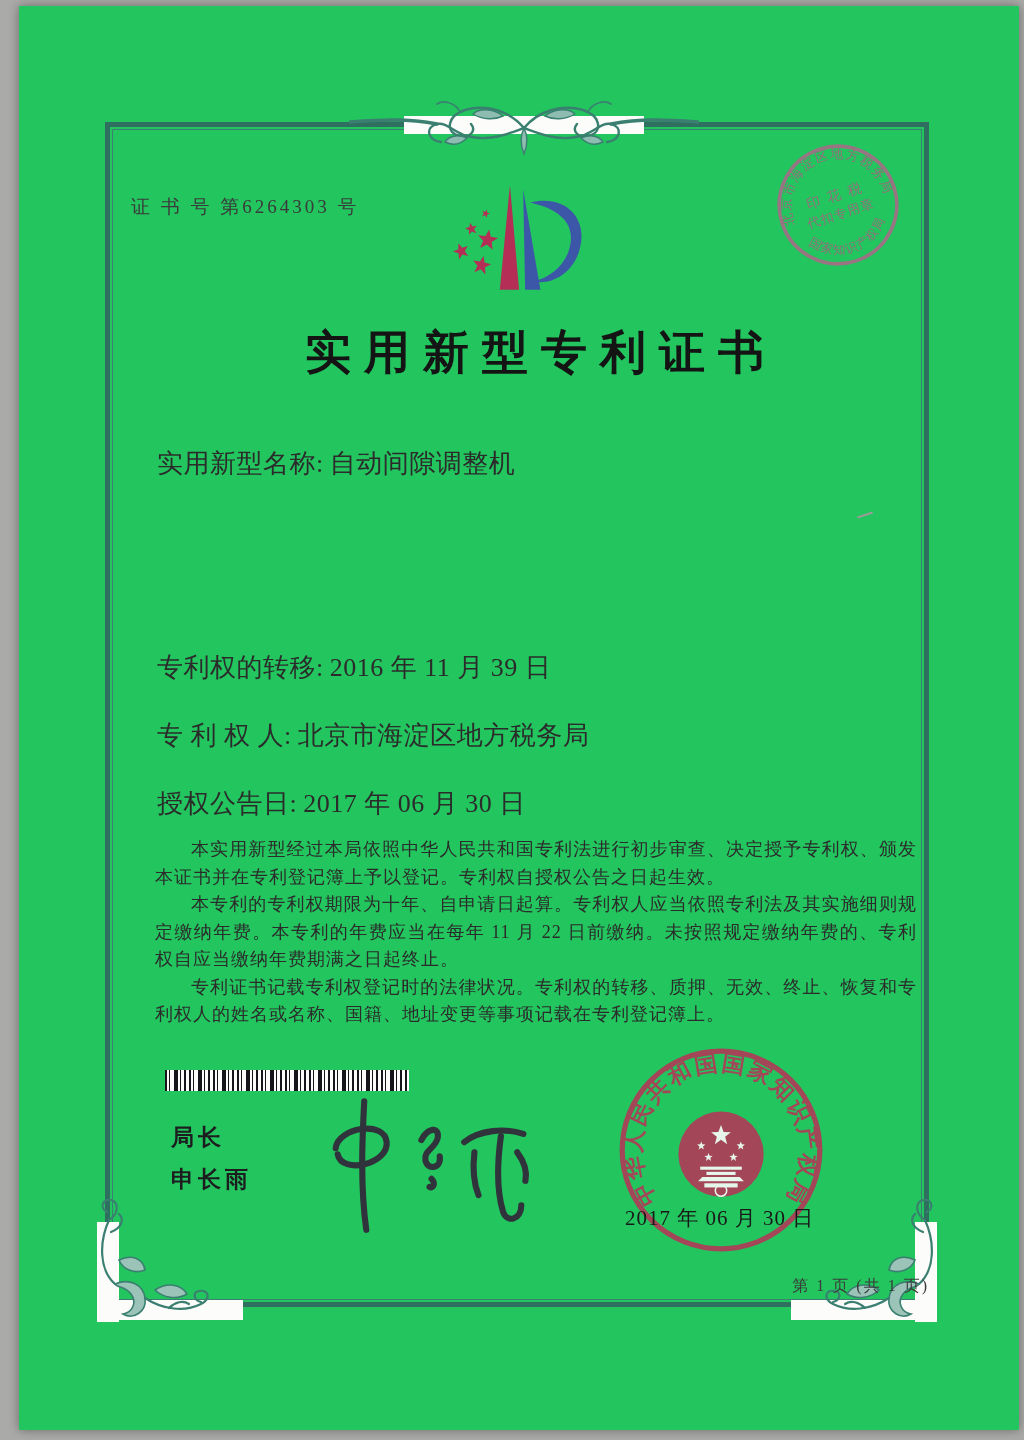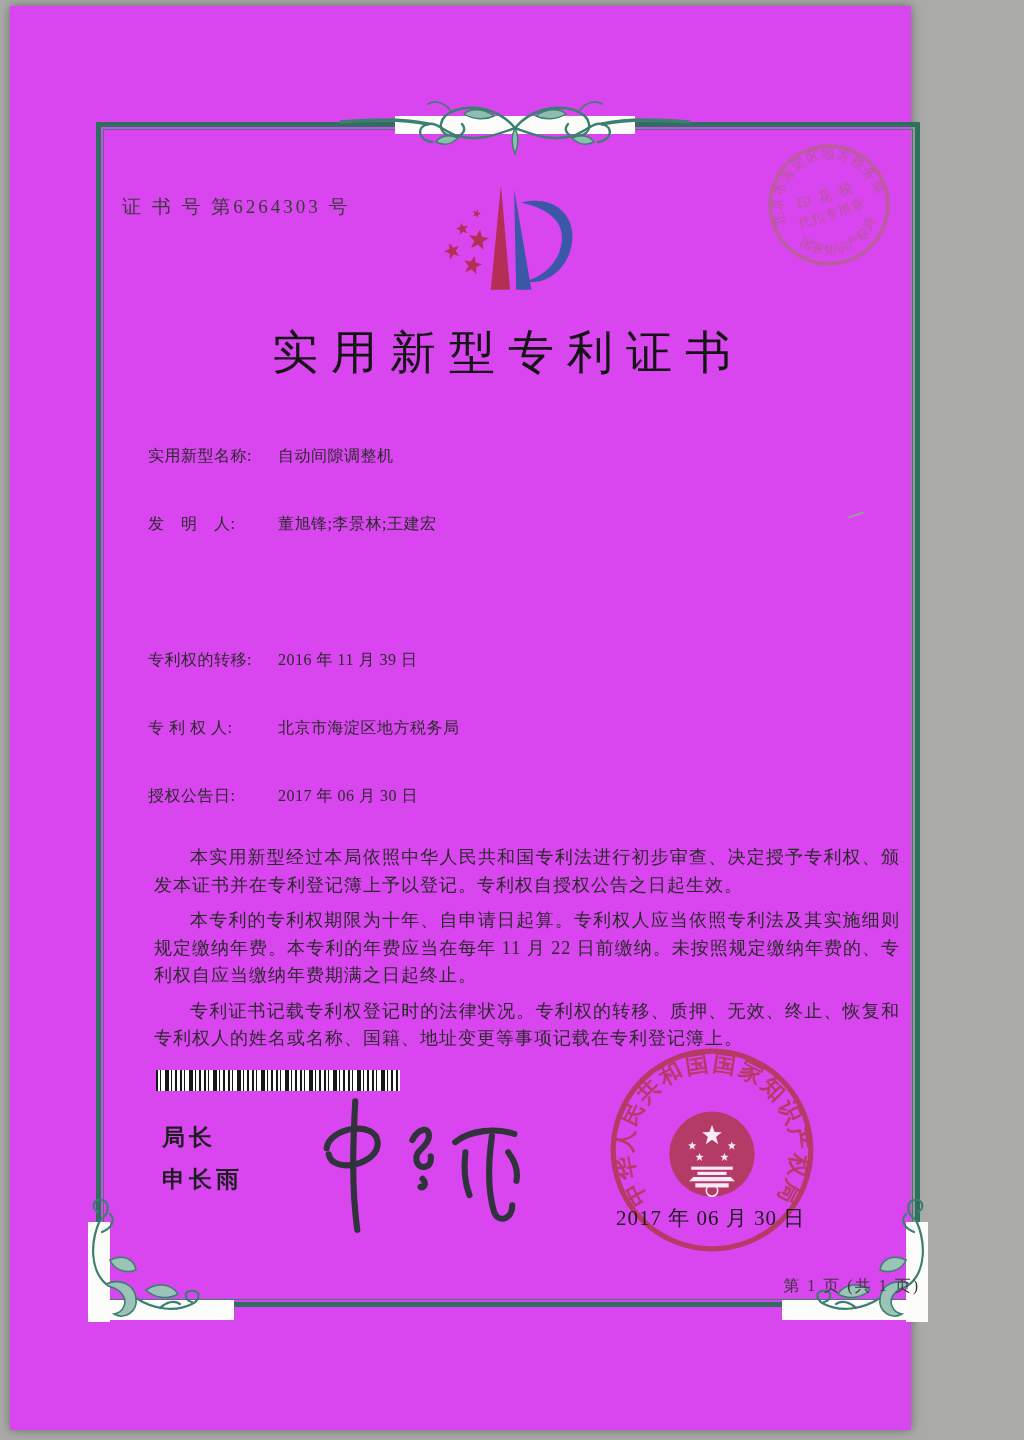--- a/index.html
+++ b/index.html
@@ -2,42 +2,42 @@
 <html><head>
 <meta charset="utf-8">
 <style>
   html,body{margin:0;padding:0;}
   body{
     width:1024px;height:1440px;position:relative;overflow:hidden;
     background:#aaaaa8;
     font-family:"Liberation Serif","DejaVu Serif",serif;
   }
   .paper{
-    position:absolute;left:10px;top:6px;width:901px;height:1424px;
-    background:#d946ef;box-shadow:0 0 10px rgba(0,0,0,.38);
+    position:absolute;left:19px;top:6px;width:1000px;height:1424px;
+    background:#22c55e;box-shadow:0 0 10px rgba(0,0,0,.38);
   }
   .frame{
     position:absolute;left:86px;top:116px;width:824px;height:1185px;
     border:5px solid #2e6f60;box-sizing:border-box;
   }
   .frame-inner{position:absolute;inset:2px;border:1px solid #3c7e6f;}
   .cert-no{
     position:absolute;left:112px;top:188px;font-size:19px;letter-spacing:3px;color:#3a3a3a;
   }
   .logo{position:absolute;left:424px;top:176px;width:142px;height:120px;}
   .title{
     position:absolute;left:86px;top:316px;width:824px;text-align:center;
-    font-size:46px;font-weight:400;letter-spacing:13px;color:#141414;
-  }
-  .field{position:absolute;left:138px;font-size:16px;color:#2b2b2b;letter-spacing:.5px;white-space:nowrap;}
+    font-size:46px;font-weight:700;letter-spacing:13px;color:#141414;padding-left:24px;
+  }
+  .field{position:absolute;left:138px;font-size:26px;color:#2b2b2b;letter-spacing:.5px;white-space:nowrap;}
   .flabel{display:inline-block;min-width:124px;}
   .fvalue{margin-left:6px;}
   .body-text{position:absolute;left:136px;top:830px;width:762px;}
   .body-text p{
-    margin:8px;font-size:18px;line-height:27.5px;text-align:justify;
+    margin:0;font-size:18px;line-height:27.5px;text-align:justify;
     text-indent:2em;color:#2b2b2b;letter-spacing:1px;
   }
   .barcode{
     position:absolute;left:146px;top:1064px;width:244px;height:21px;
     background:repeating-linear-gradient(90deg,
       #15151a 0 2px,#fcfcfa 2px 4px,#15151a 4px 5px,#fcfcfa 5px 9px,
       #15151a 9px 13px,#fcfcfa 13px 15px,#15151a 15px 16px,#fcfcfa 16px 19px,
       #15151a 19px 21px,#fcfcfa 21px 24px);
   }
   .director-title,.director-name{
@@ -149,23 +149,20 @@
       </text>
       <text x="65" y="60" font-size="13.5" fill="#ad5c82" letter-spacing="2" text-anchor="middle">印 花 税</text>
       <text x="65" y="78" font-size="12.5" fill="#ad5c82" letter-spacing="1" text-anchor="middle">代扣专用章</text>
     </g>
   </svg>
 
   <div class="title">实用新型专利证书</div>
 
   <div class="field" style="top:440px">
     <span class="flabel">实用新型名称:</span><span class="fvalue">自动间隙调整机</span>
-  </div>
-  <div class="field" style="top:508px">
-    <span class="flabel">发　明　人:</span><span class="fvalue">董旭锋;李景林;王建宏</span>
   </div>
   <div class="field" style="top:644px">
     <span class="flabel">专利权的转移:</span><span class="fvalue">2016 年 11 月 39 日</span>
   </div>
   <div class="field" style="top:712px">
     <span class="flabel">专 利 权 人:</span><span class="fvalue">北京市海淀区地方税务局</span>
   </div>
   <div class="field" style="top:780px">
     <span class="flabel">授权公告日:</span><span class="fvalue">2017 年 06 月 30 日</span>
   </div>

